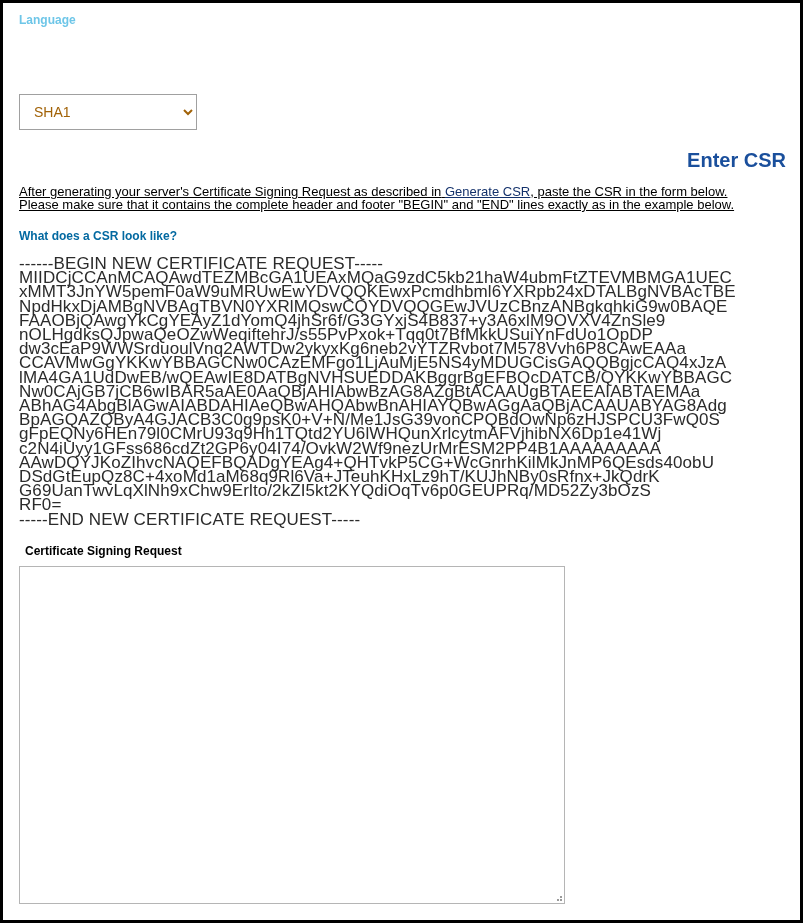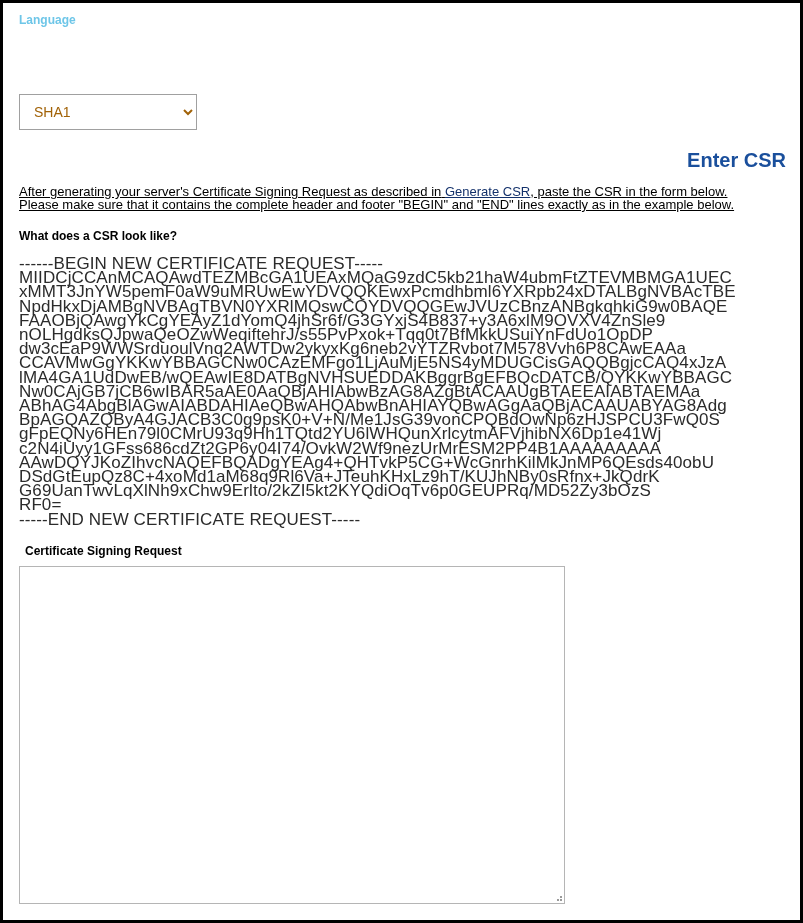--- a/index.html
+++ b/index.html
@@ -90,21 +90,21 @@
   }
   p.desc a {
     color: #13316b;
     text-decoration: underline;
     cursor: pointer;
   }
   p.look-like {
     margin: 18px 0 0 2px;
     font-size: 12px;
     font-weight: bold;
-    color: #000000;
+    color: #0369a1;
   }
   pre.csr-sample {
     margin: 14px 0 0 2px;
     font-family: "Liberation Sans", sans-serif;
     font-size: 17px;
     line-height: 14.2px;
     color: #2b2b2b;
     white-space: pre;
     letter-spacing: 0.1px;
   }

